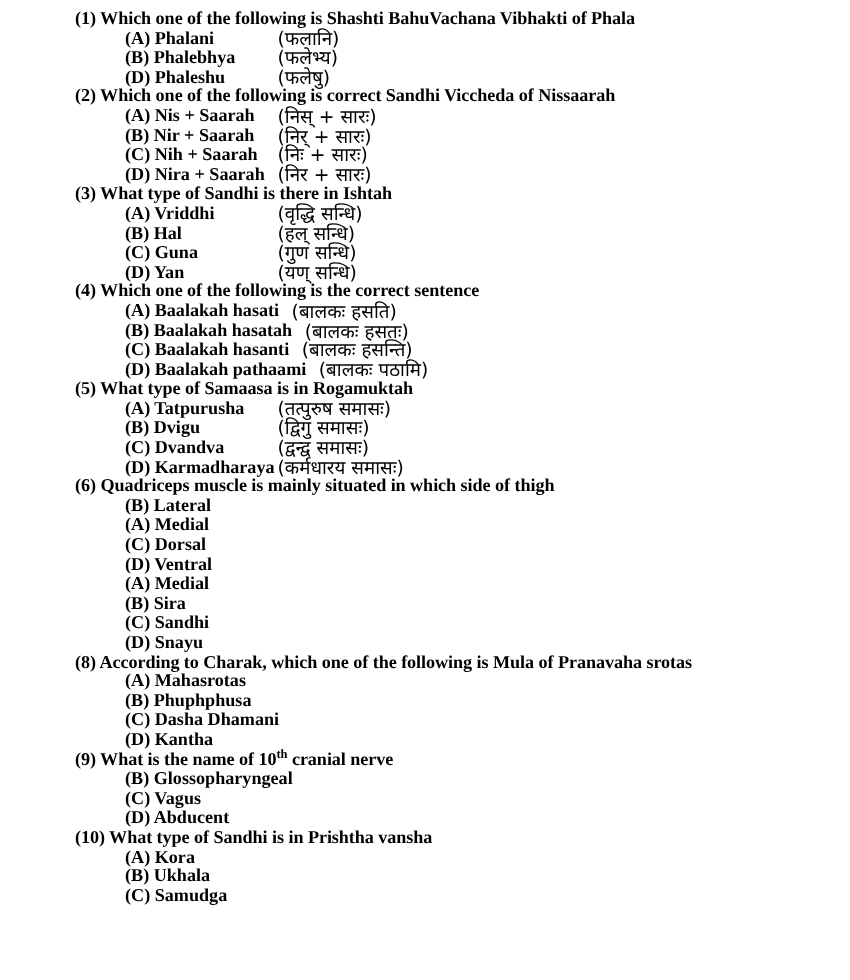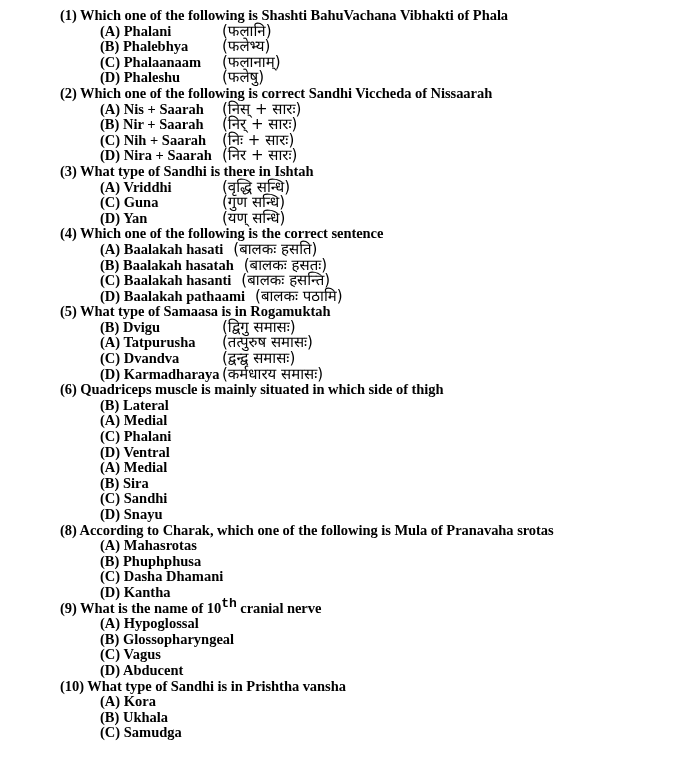--- a/index.html
+++ b/index.html
@@ -26,24 +26,23 @@
   }
   .q-text {
     font-size: 14.5px;
     font-weight: bold;
     line-height: 15.6px;
     padding-left: 60px;
     white-space: nowrap;
     letter-spacing: -0.05px;
   }
   .q-text sup {
-    font-size: 13px;
+    font-size: 10px;
     vertical-align: super;
     line-height: 0;
-    font-family: Liberation Mono, monospace;
   }
   .option-row {
     font-size: 14.5px;
     font-weight: bold;
     line-height: 15.6px;
     padding-left: 100px;
     white-space: nowrap;
     display: flex;
     align-items: center;
   }
@@ -77,24 +76,20 @@
     <div class="q-text">(1) Which one of the following is Shashti BahuVachana Vibhakti of Phala</div>
     <div class="option-row opt-two">
       <span class="opt-label">(A) Phalani</span>
       <span class="deva">(फलानि)</span>
     </div>
     <div class="option-row opt-two">
       <span class="opt-label">(B) Phalebhya</span>
       <span class="deva">(फलेभ्य)</span>
     </div>
     <div class="option-row opt-two">
-      <span class="opt-label">(C) Phalaanaam</span>
-      <span class="deva">(फलानाम्)</span>
-    </div>
-    <div class="option-row opt-two">
       <span class="opt-label">(D) Phaleshu</span>
       <span class="deva">(फलेषु)</span>
     </div>
   </div>
 
   <div class="question-block">
     <div class="q-text">(2) Which one of the following is correct Sandhi Viccheda of Nissaarah</div>
     <div class="option-row opt-two">
       <span class="opt-label">(A) Nis + Saarah</span>
       <span class="deva">(निस् + सारः)</span>
@@ -113,20 +108,24 @@
     </div>
   </div>
 
   <div class="question-block">
     <div class="q-text">(3) What type of Sandhi is there in Ishtah</div>
     <div class="option-row opt-two">
       <span class="opt-label">(A) Vriddhi</span>
       <span class="deva">(वृद्धि सन्धि)</span>
     </div>
     <div class="option-row opt-two">
+      <span class="opt-label">(B) Hal</span>
+      <span class="deva">(हल् सन्धि)</span>
+    </div>
+    <div class="option-row opt-two">
       <span class="opt-label">(C) Guna</span>
       <span class="deva">(गुण सन्धि)</span>
     </div>
     <div class="option-row opt-two">
       <span class="opt-label">(D) Yan</span>
       <span class="deva">(यण् सन्धि)</span>
     </div>
   </div>
 
   <div class="question-block">
@@ -145,47 +144,47 @@
     </div>
     <div class="option-row opt-inline">
       <span class="opt-label">(D) Baalakah pathaami</span>
       <span class="deva">(बालकः पठामि)</span>
     </div>
   </div>
 
   <div class="question-block">
     <div class="q-text">(5) What type of Samaasa is in Rogamuktah</div>
     <div class="option-row opt-two">
+      <span class="opt-label">(A) Tatpurusha</span>
+      <span class="deva">(तत्पुरुष समासः)</span>
+    </div>
+    <div class="option-row opt-two">
       <span class="opt-label">(B) Dvigu</span>
       <span class="deva">(द्विगु समासः)</span>
     </div>
     <div class="option-row opt-two">
-      <span class="opt-label">(A) Tatpurusha</span>
-      <span class="deva">(तत्पुरुष समासः)</span>
-    </div>
-    <div class="option-row opt-two">
       <span class="opt-label">(C) Dvandva</span>
       <span class="deva">(द्वन्द्व समासः)</span>
     </div>
     <div class="option-row opt-two">
       <span class="opt-label">(D) Karmadharaya</span>
       <span class="deva">(कर्मधारय समासः)</span>
     </div>
   </div>
 
   <div class="question-block">
     <div class="q-text">(6) Quadriceps muscle is mainly situated in which side of thigh</div>
     <div class="option-row">
       <span class="opt-label">(B) Lateral</span>
     </div>
     <div class="option-row">
       <span class="opt-label">(A) Medial</span>
     </div>
     <div class="option-row">
-      <span class="opt-label">(C) Phalani</span>
+      <span class="opt-label">(C) Dorsal</span>
     </div>
     <div class="option-row">
       <span class="opt-label">(D) Ventral</span>
     </div>
   </div>
 
   <div class="question-block">
     <div class="option-row">
       <span class="opt-label">(A) Medial</span>
     </div>
@@ -212,23 +211,20 @@
       <span class="opt-label">(C)  Dasha Dhamani</span>
     </div>
     <div class="option-row">
       <span class="opt-label">(D) Kantha</span>
     </div>
   </div>
 
   <div class="question-block">
     <div class="q-text"><span>(9) What is the name of 10</span><sup>th</sup><span> cranial nerve</span></div>
     <div class="option-row">
-      <span class="opt-label">(A) Hypoglossal</span>
-    </div>
-    <div class="option-row">
       <span class="opt-label">(B) Glossopharyngeal</span>
     </div>
     <div class="option-row">
       <span class="opt-label">(C) Vagus</span>
     </div>
     <div class="option-row">
       <span class="opt-label">(D) Abducent</span>
     </div>
   </div>
 

